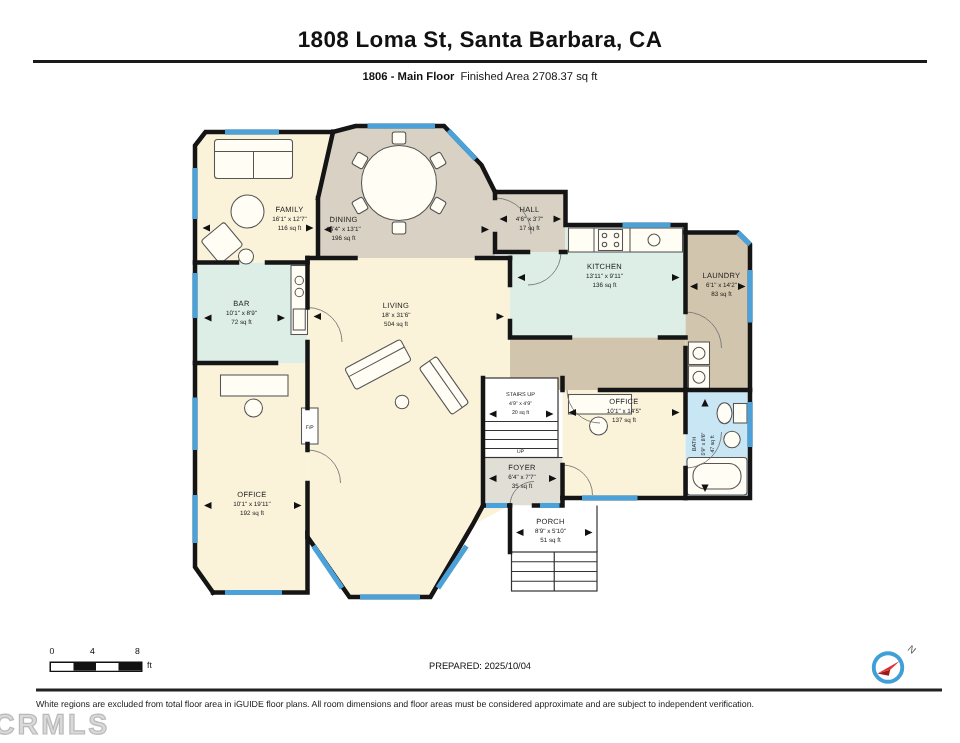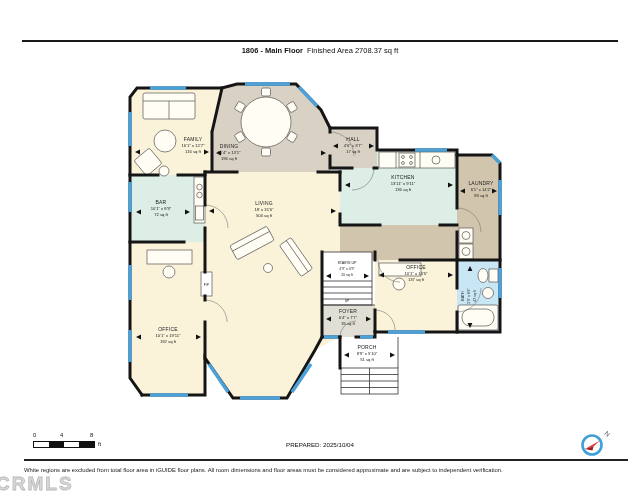--- a/index.html
+++ b/index.html
@@ -31,20 +31,21 @@
   .botrule{position:absolute;left:24px;top:459px;width:604px;height:1.6px;background:#222;}
   .disclaimer{position:absolute;left:24px;top:467px;width:600px;font-size:5.9px;color:#222;}
   .watermark{position:absolute;left:-4px;top:473px;font-size:19px;font-weight:bold;
              letter-spacing:2px;color:#d9d9d9;-webkit-text-stroke:0.8px #b9b9b9;}
 </style>
 </head>
 <body>
 
 <div id="page">
 
+  <div class="title">1808 Loma St, Santa Barbara, CA</div>
   <div class="titlerule"></div>
   <div class="subtitle">
     <b>1806 - Main Floor</b><span>Finished Area 2708.37 sq ft</span>
   </div>
 
   <svg width="640" height="495" viewBox="0 0 640 495" style="position:absolute;left:0;top:0;">
 
     <g>
       <polygon points="130,97 137,88 222,88 212,132 212,172 205,172 205,175 130,175" fill="#faf3da"></polygon>
       <polygon points="212,132 222,88 237,84 296,84 321,110 330,128 330,172 212,172" fill="#d9d2c4"></polygon>

